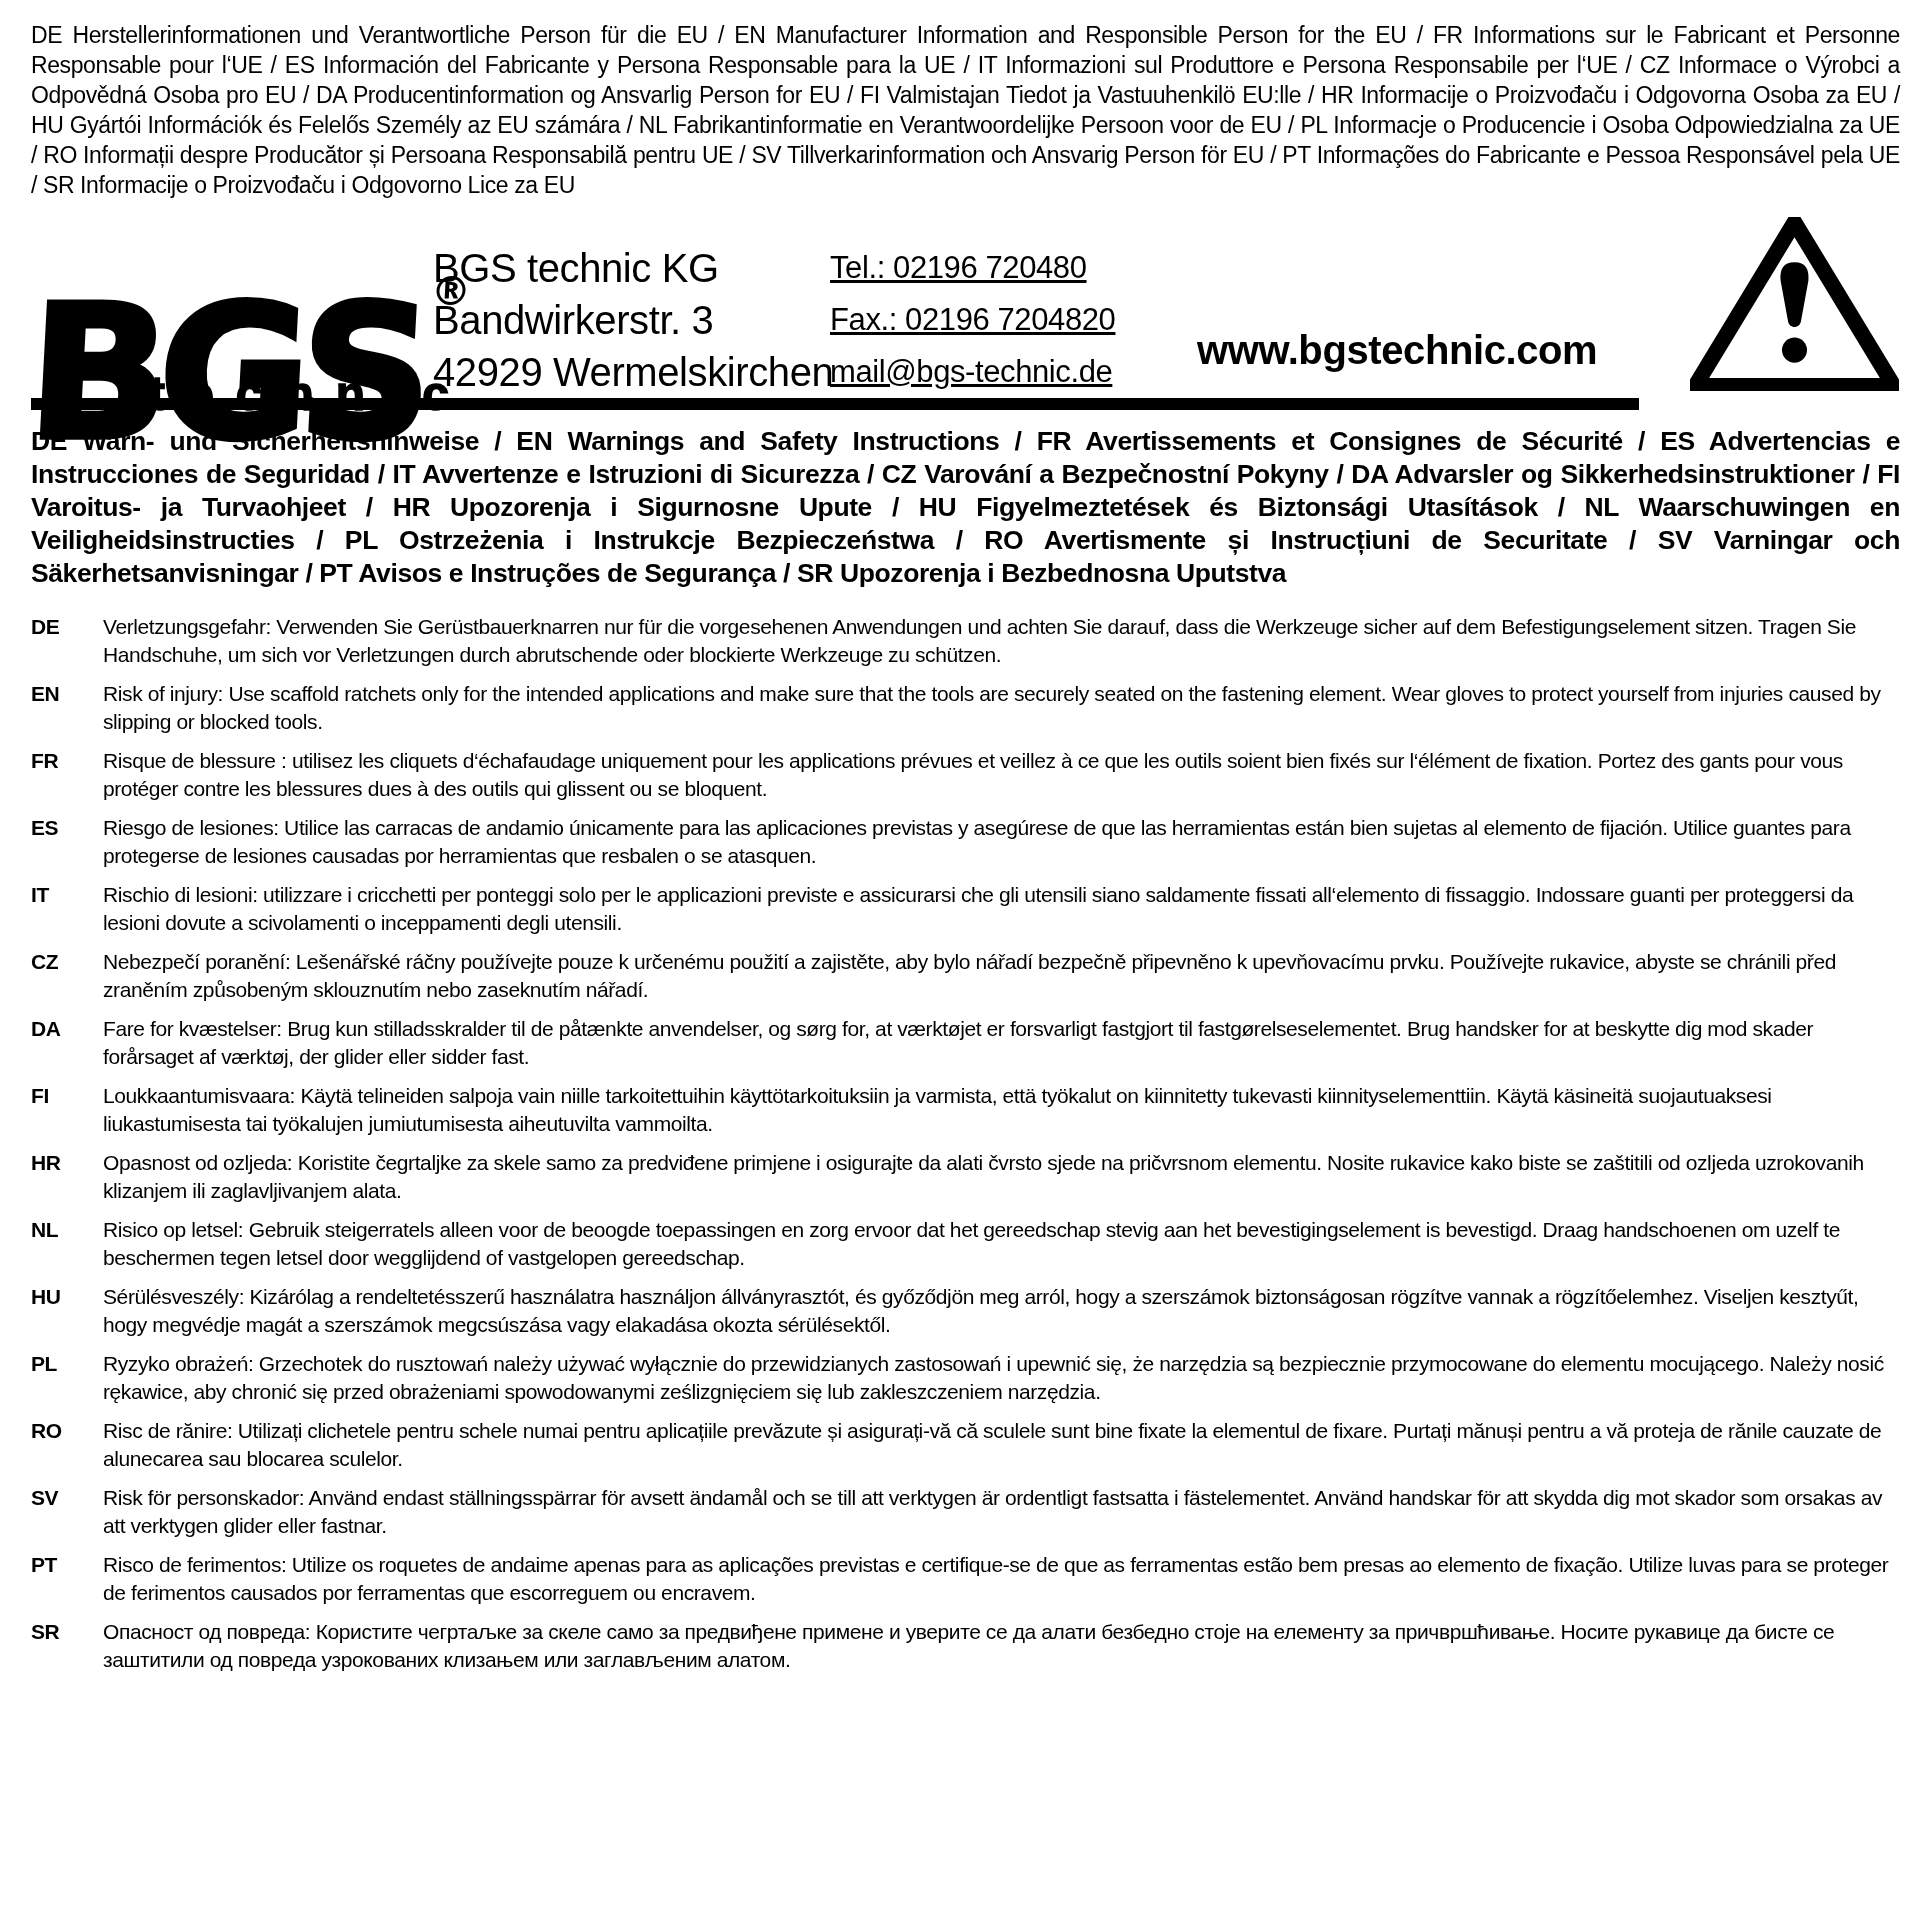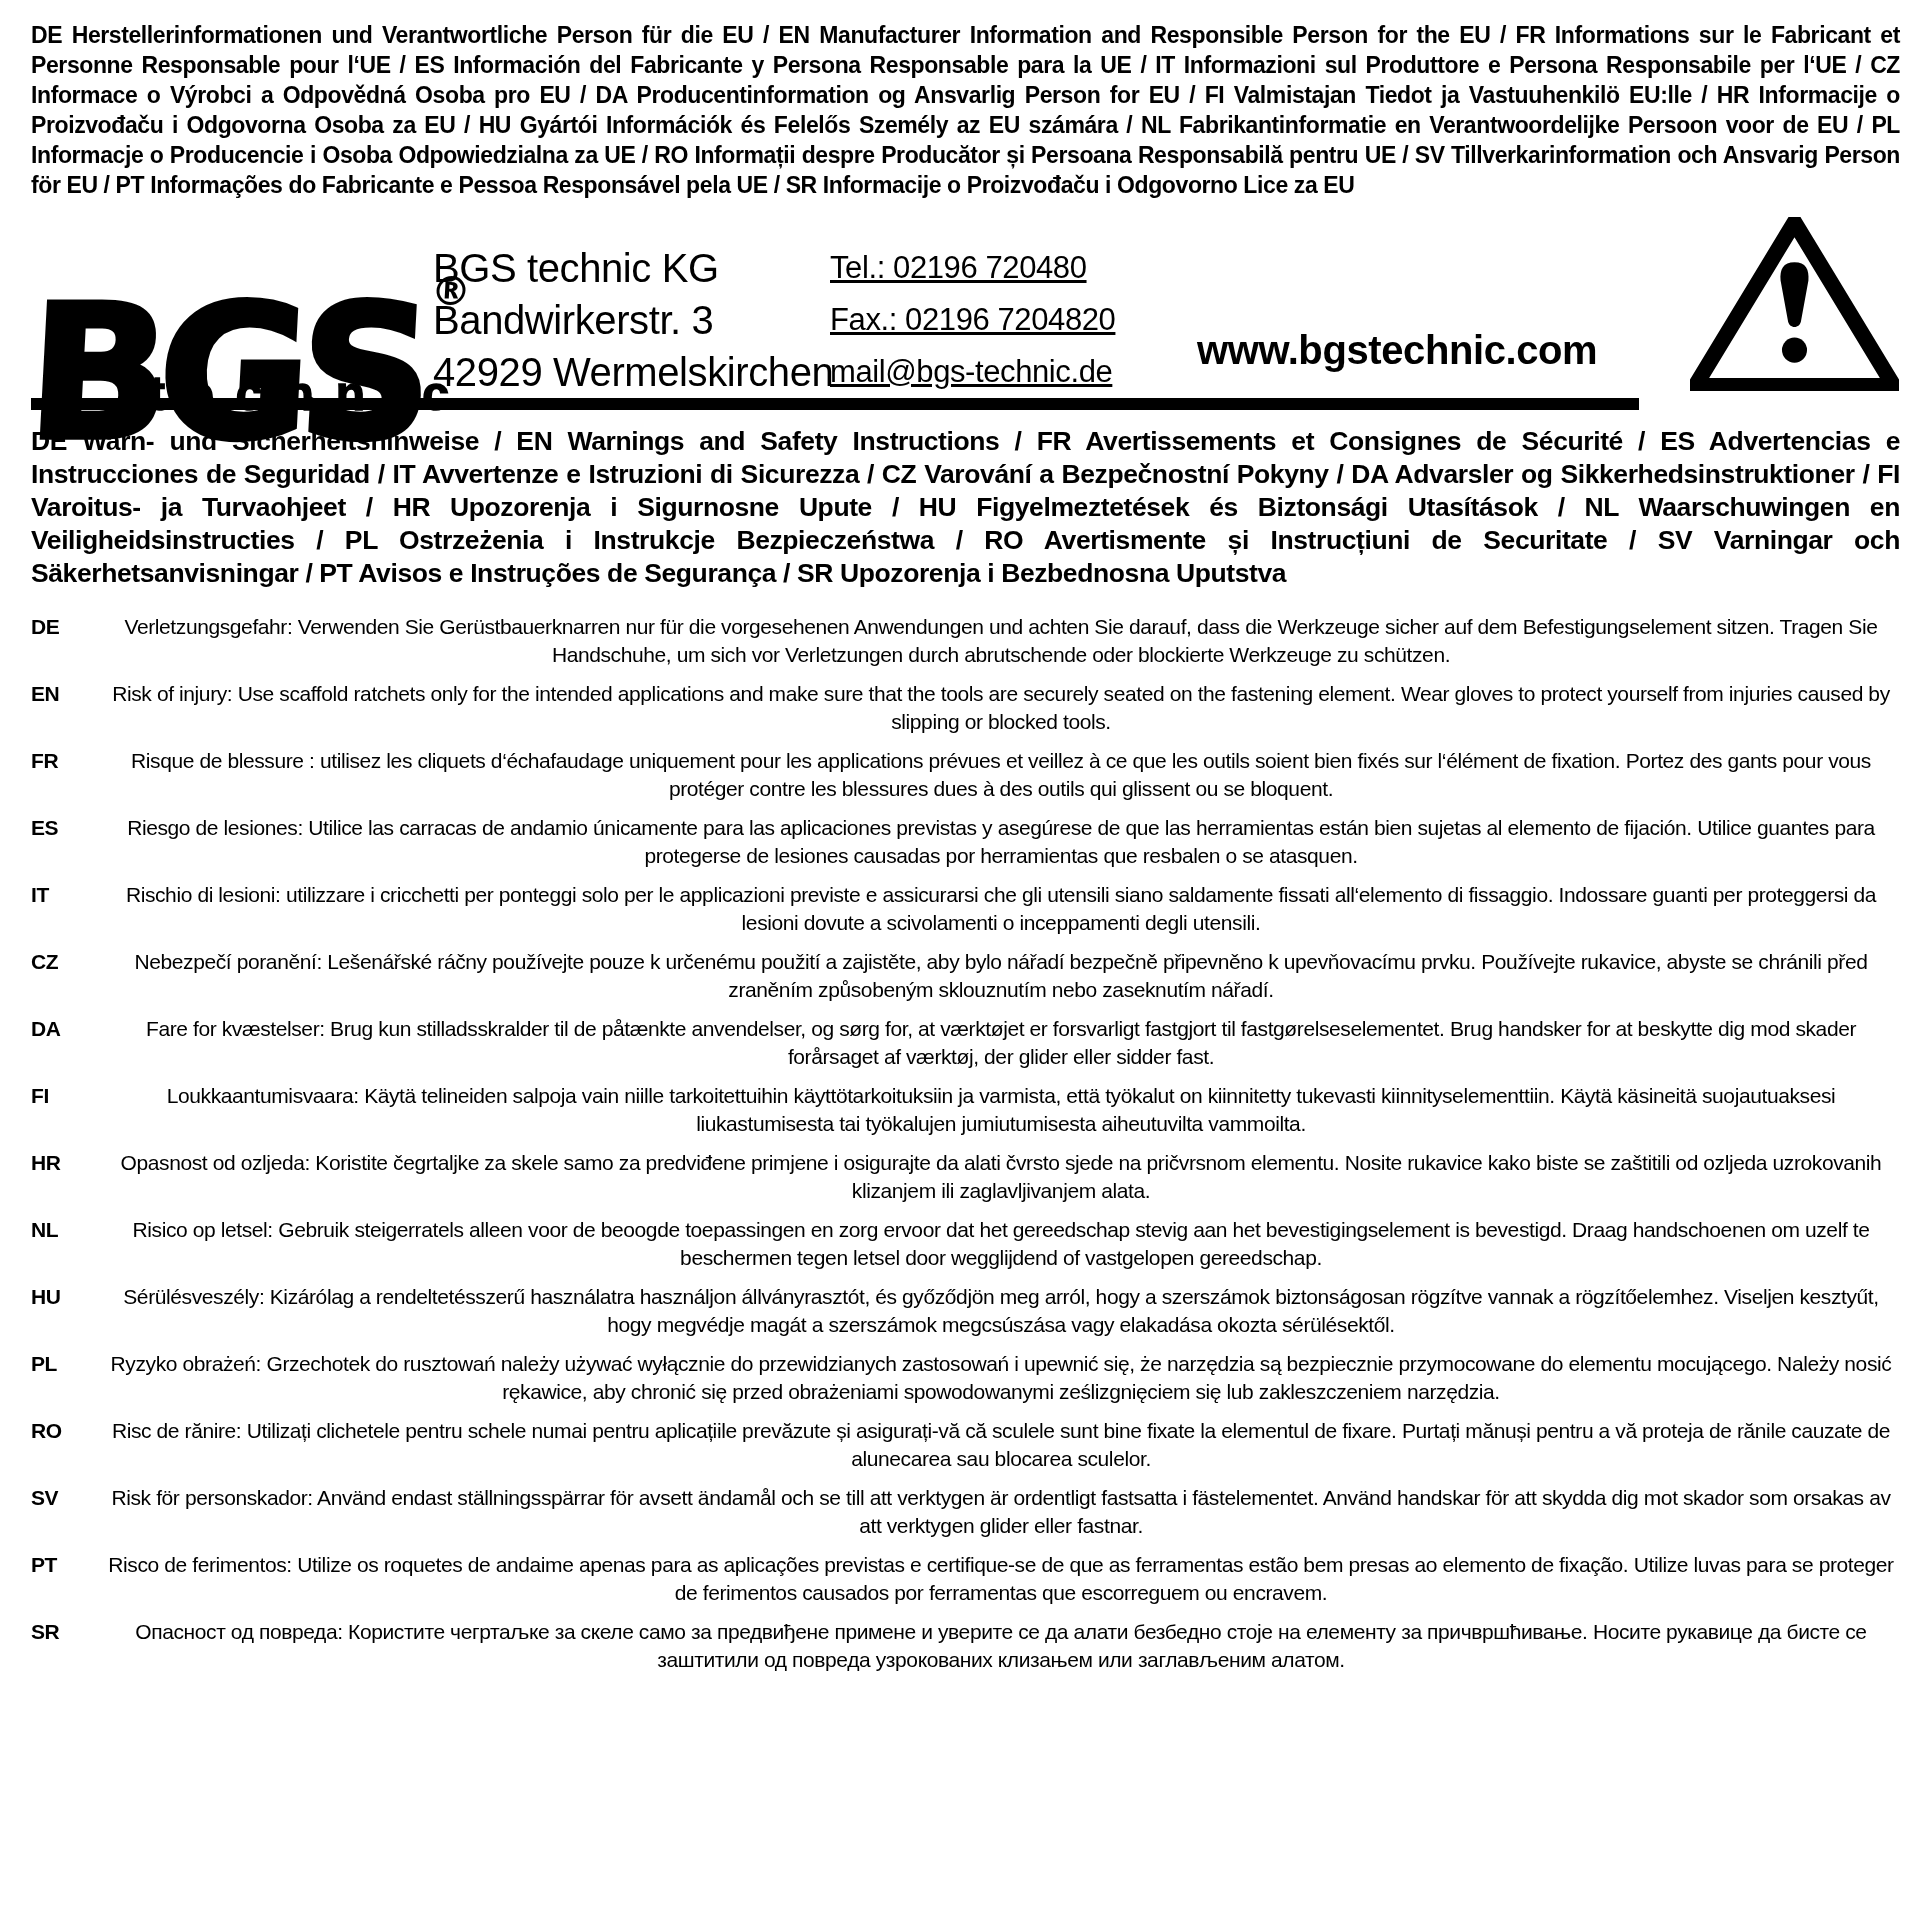--- a/index.html
+++ b/index.html
@@ -10,21 +10,21 @@
     background:#ffffff;
     font-family:"Liberation Sans",sans-serif;
     color:#000;
     overflow:hidden;
   }
   
   .masthead{
     position:absolute;
     top:20px;left:31px;right:30px;
     font-size:23px;
-    font-weight:bold;
+    font-weight:normal;
     line-height:30px;
     letter-spacing:-0.4px;
     text-align:justify;
   }
   
   .brand-row{
     position:absolute;
     top:219px;left:31px;right:31px;height:183px;
   }
   .logo{
@@ -106,21 +106,21 @@
     font-size:21px;
     line-height:28px;
     letter-spacing:-0.4px;
     gap:21px;
   }
   .wcode{
     flex:none;
     width:51px;
     font-weight:bold;
   }
-  .wtext{flex:1;text-align:center;}
+  .wtext{flex:1;}
 </style>
 </head>
 <body>
 
 <div class="page">
 
   <div class="masthead">DE Herstellerinformationen und Verantwortliche Person für die EU  /  EN Manufacturer Information and Responsible Person for the EU  /  FR Informations sur le Fabricant et Personne Responsable pour l‘UE  /  ES Información del Fabricante y Persona Responsable para la UE  /  IT Informazioni sul Produttore e Persona Responsabile per l‘UE  /  CZ Informace o Výrobci a Odpovědná Osoba pro EU  /  DA Producentinformation og Ansvarlig Person for EU  /  FI Valmistajan Tiedot ja Vastuuhenkilö EU:lle  /  HR Informacije o Proizvođaču i Odgovorna Osoba za EU  /  HU Gyártói Információk és Felelős Személy az EU számára  /  NL Fabrikantinformatie en Verantwoordelijke Persoon voor de EU  /  PL Informacje o Producencie i Osoba Odpowiedzialna za UE  /  RO Informații despre Producător și Persoana Responsabilă pentru UE  /  SV Tillverkarinformation och Ansvarig Person för EU  /  PT Informações do Fabricante e Pessoa Responsável pela UE  /  SR Informacije o Proizvođaču i Odgovorno Lice za EU</div>
 
   <div class="brand-row">
 

